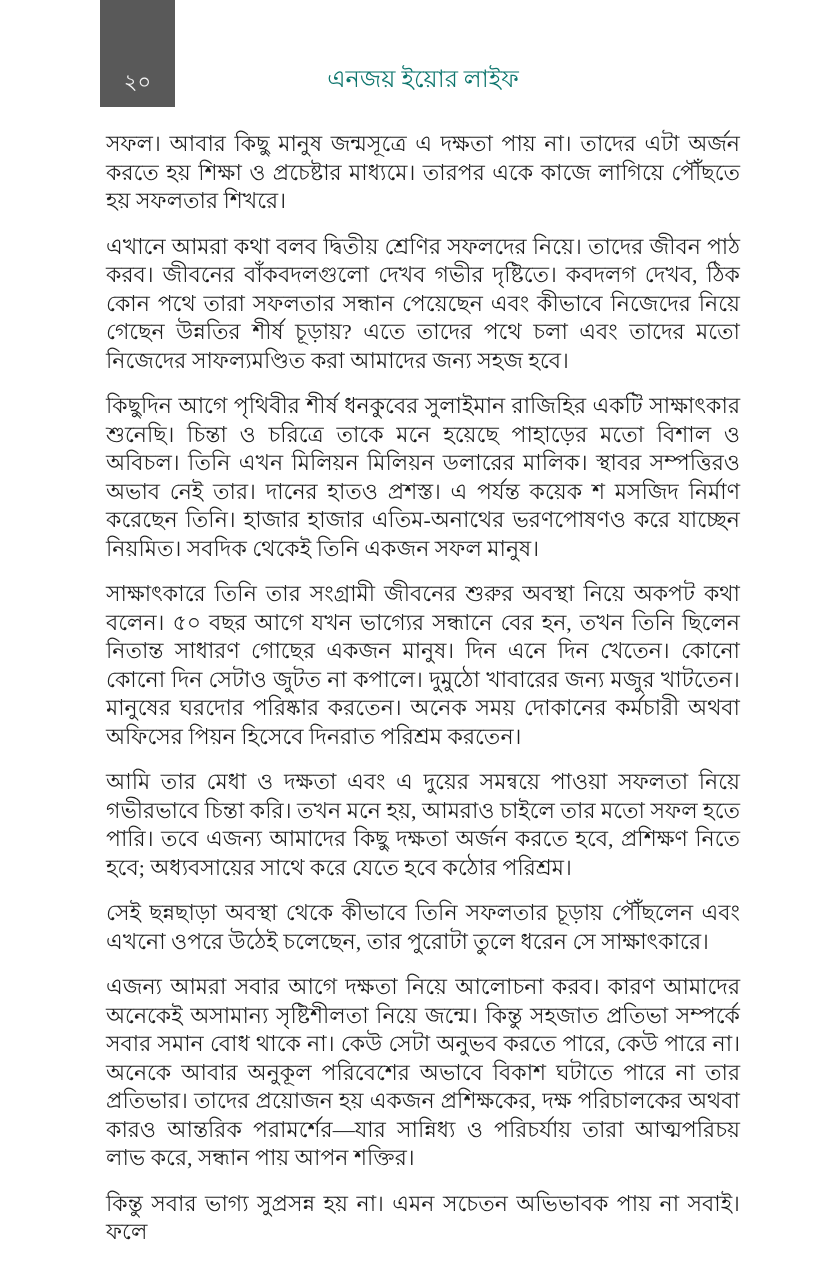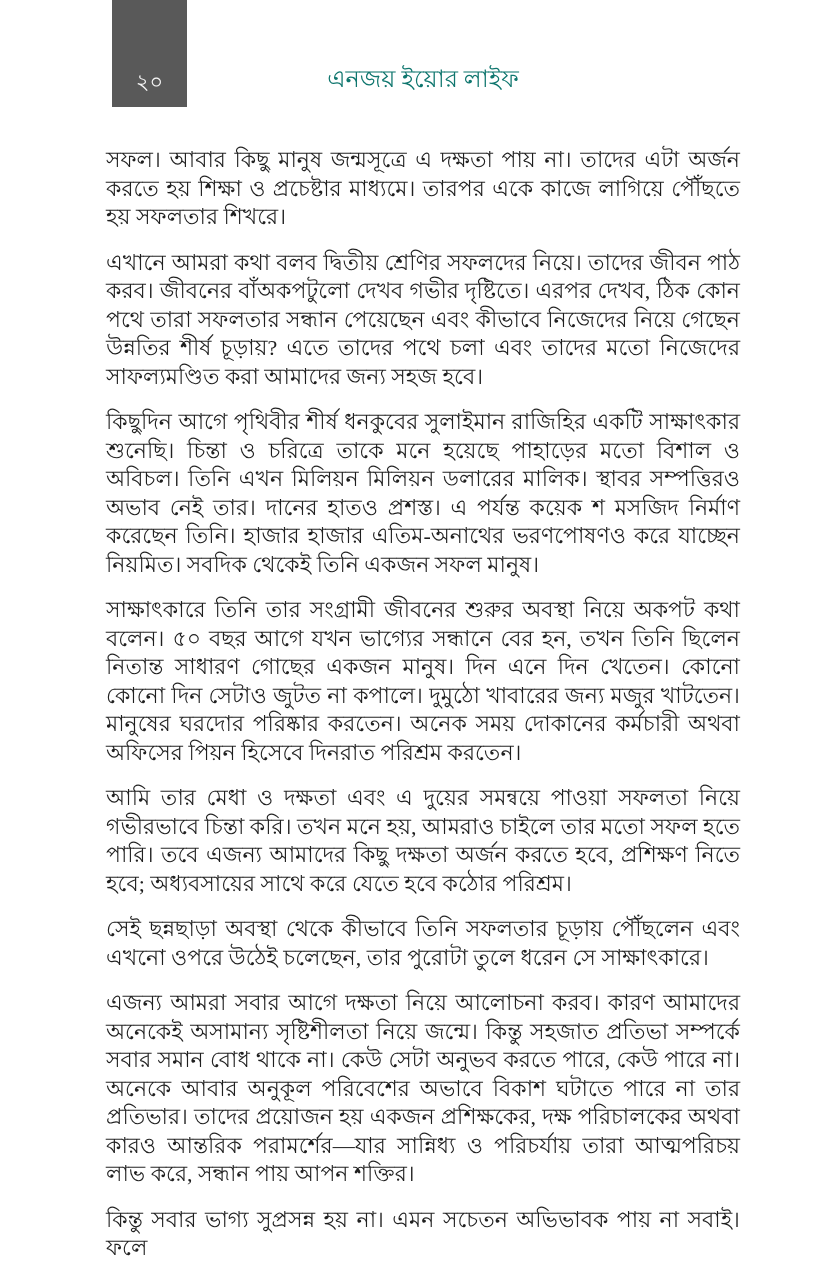--- a/index.html
+++ b/index.html
@@ -11,21 +11,21 @@
     position: relative;
     width: 822px;
     height: 1270px;
     background: #ffffff;
     overflow: hidden;
     font-family: "Liberation Serif", "DejaVu Serif", serif;
   }
   
   .page-number-box {
     position: absolute;
-    left: 112px;
+    left: 100px;
     top: 0;
     width: 75px;
     height: 107px;
     background: #595959;
     display: flex;
     align-items: flex-end;
     justify-content: center;
   }
   .page-number {
     color: #f7f7f7;
@@ -40,21 +40,21 @@
     width: 634px;
     text-align: center;
     color: #0f766e;
     font-size: 24px;
     line-height: 1.1;
   }
   
   .page-body {
     position: absolute;
     left: 106px;
-    top: 146px;
+    top: 130px;
     width: 634px;
     color: #1f1f1f;
     font-size: 22px;
     line-height: 28.5px;
   }
   .page-body p {
     margin: 0 0 17px 0;
     text-align: justify;
     text-justify: inter-word;
   }
@@ -69,21 +69,21 @@
 <div class="page">
 
   <div class="page-number-box">
     <span class="page-number">২০</span>
   </div>
 
   <div class="book-title">এনজয় ইয়োর লাইফ</div>
 
   <div class="page-body">
     <p>সফল। আবার কিছু মানুষ জন্মসূত্রে এ দক্ষতা পায় না। তাদের এটা অর্জন করতে হয় শিক্ষা ও প্রচেষ্টার মাধ্যমে। তারপর একে কাজে লাগিয়ে পৌঁছতে হয় সফলতার শিখরে।</p>
-    <p>এখানে আমরা কথা বলব দ্বিতীয় শ্রেণির সফলদের নিয়ে। তাদের জীবন পাঠ করব। জীবনের বাঁঅকপটুলো দেখব গভীর দৃষ্টিতে। এরপর দেখব, ঠিক কোন পথে তারা সফলতার সন্ধান পেয়েছেন এবং কীভাবে নিজেদের নিয়ে গেছেন উন্নতির শীর্ষ চূড়ায়? এতে তাদের পথে চলা এবং তাদের মতো নিজেদের সাফল্যমণ্ডিত করা আমাদের জন্য সহজ হবে।</p>
+    <p>এখানে আমরা কথা বলব দ্বিতীয় শ্রেণির সফলদের নিয়ে। তাদের জীবন পাঠ করব। জীবনের বাঁকবদলগুলো দেখব গভীর দৃষ্টিতে। কবদলগ দেখব, ঠিক কোন পথে তারা সফলতার সন্ধান পেয়েছেন এবং কীভাবে নিজেদের নিয়ে গেছেন উন্নতির শীর্ষ চূড়ায়? এতে তাদের পথে চলা এবং তাদের মতো নিজেদের সাফল্যমণ্ডিত করা আমাদের জন্য সহজ হবে।</p>
     <p>কিছুদিন আগে পৃথিবীর শীর্ষ ধনকুবের সুলাইমান রাজিহির একটি সাক্ষাৎকার শুনেছি। চিন্তা ও চরিত্রে তাকে মনে হয়েছে পাহাড়ের মতো বিশাল ও অবিচল। তিনি এখন মিলিয়ন মিলিয়ন ডলারের মালিক। স্থাবর সম্পত্তিরও অভাব নেই তার। দানের হাতও প্রশস্ত। এ পর্যন্ত কয়েক শ মসজিদ নির্মাণ করেছেন তিনি। হাজার হাজার এতিম-অনাথের ভরণপোষণও করে যাচ্ছেন নিয়মিত। সবদিক থেকেই তিনি একজন সফল মানুষ।</p>
     <p>সাক্ষাৎকারে তিনি তার সংগ্রামী জীবনের শুরুর অবস্থা নিয়ে অকপট কথা বলেন। ৫০ বছর আগে যখন ভাগ্যের সন্ধানে বের হন, তখন তিনি ছিলেন নিতান্ত সাধারণ গোছের একজন মানুষ। দিন এনে দিন খেতেন। কোনো কোনো দিন সেটাও জুটত না কপালে। দুমুঠো খাবারের জন্য মজুর খাটতেন। মানুষের ঘরদোর পরিষ্কার করতেন। অনেক সময় দোকানের কর্মচারী অথবা অফিসের পিয়ন হিসেবে দিনরাত পরিশ্রম করতেন।</p>
     <p>আমি তার মেধা ও দক্ষতা এবং এ দুয়ের সমন্বয়ে পাওয়া সফলতা নিয়ে গভীরভাবে চিন্তা করি। তখন মনে হয়, আমরাও চাইলে তার মতো সফল হতে পারি। তবে এজন্য আমাদের কিছু দক্ষতা অর্জন করতে হবে, প্রশিক্ষণ নিতে হবে; অধ্যবসায়ের সাথে করে যেতে হবে কঠোর পরিশ্রম।</p>
     <p>সেই ছন্নছাড়া অবস্থা থেকে কীভাবে তিনি সফলতার চূড়ায় পৌঁছলেন এবং এখনো ওপরে উঠেই চলেছেন, তার পুরোটা তুলে ধরেন সে সাক্ষাৎকারে।</p>
     <p>এজন্য আমরা সবার আগে দক্ষতা নিয়ে আলোচনা করব। কারণ আমাদের অনেকেই অসামান্য সৃষ্টিশীলতা নিয়ে জন্মে। কিন্তু সহজাত প্রতিভা সম্পর্কে সবার সমান বোধ থাকে না। কেউ সেটা অনুভব করতে পারে, কেউ পারে না। অনেকে আবার অনুকূল পরিবেশের অভাবে বিকাশ ঘটাতে পারে না তার প্রতিভার। তাদের প্রয়োজন হয় একজন প্রশিক্ষকের, দক্ষ পরিচালকের অথবা কারও আন্তরিক পরামর্শের—যার সান্নিধ্য ও পরিচর্যায় তারা আত্মপরিচয় লাভ করে, সন্ধান পায় আপন শক্তির।</p>
     <p>কিন্তু সবার ভাগ্য সুপ্রসন্ন হয় না। এমন সচেতন অভিভাবক পায় না সবাই। ফলে</p>
   </div>
 
 </div>
 

